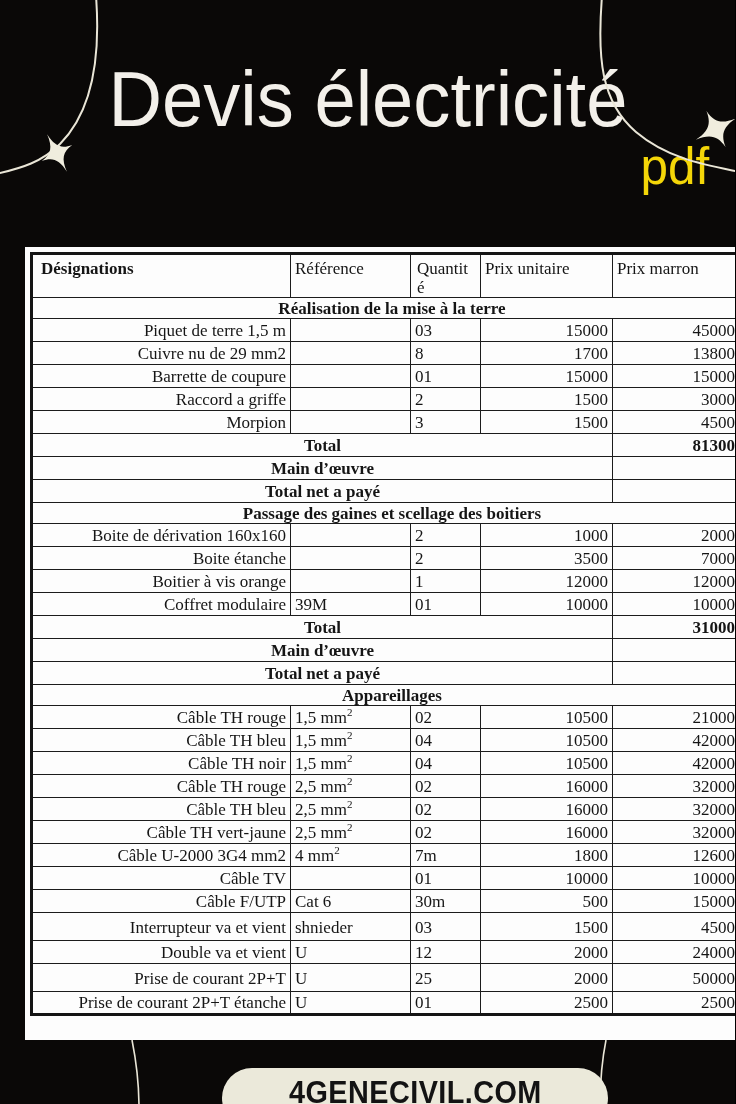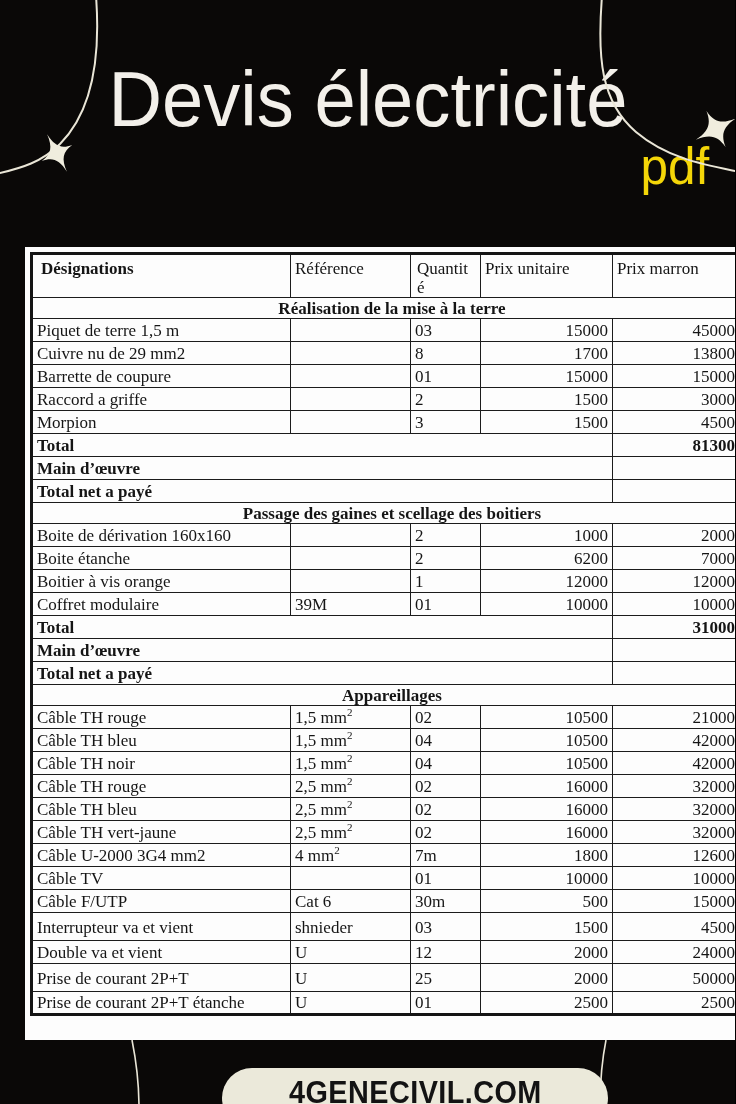--- a/index.html
+++ b/index.html
@@ -43,25 +43,25 @@
     font-weight:400;text-align:left;vertical-align:top;padding-top:4px;
     white-space:normal;overflow-wrap:anywhere;
   }
   .quote th.h-des{font-weight:700;padding-left:8px;}
   .quote th.h-qty{padding:4px 8px 0 6px;}
   .quote tbody tr{height:23px;}
   .quote tr.section-row{height:21px;}
   .quote tr.section-row td{text-align:center;font-weight:700;padding-left:16px;}
   .quote tr.tall{height:28px;margin-top:34px;}
   .quote tr.tall td{vertical-align:bottom;padding-bottom:3px;}
-  .c-des{text-align:left;padding-left:8px;}
+  .c-des{text-align:right;padding-left:8px;}
   .c-ref,.c-qty{text-align:left;}
   .c-pu{text-align:right;padding-right:10px;}
   .c-pt{text-align:right;padding-right:7px;}
-  .sum-label{text-align:left;font-weight:700;padding-right:8px;}
+  .sum-label{text-align:center;font-weight:700;padding-right:8px;}
   .sum-value{text-align:right;font-weight:700;padding-right:7px;}
   .quote sup{font-size:11px;line-height:0;}
   
   .footer-pill{
     position:absolute;left:222px;top:1068px;width:386px;height:60px;z-index:5;
     background:#ebe9da;border-radius:30px;
     display:flex;justify-content:center;align-items:flex-start;
   }
   .footer-pill span{
     margin-top:6px;font-size:32px;font-weight:700;color:#131313;
@@ -164,21 +164,21 @@
             <td class="c-des">Boite de dérivation 160x160</td>
             <td class="c-ref"><span></span></td>
             <td class="c-qty">2</td>
             <td class="c-pu">1000</td>
             <td class="c-pt">2000</td>
           </tr>
           <tr>
             <td class="c-des">Boite étanche</td>
             <td class="c-ref"><span></span></td>
             <td class="c-qty">2</td>
-            <td class="c-pu">6200</td>
+            <td class="c-pu">3500</td>
             <td class="c-pt">7000</td>
           </tr>
           <tr>
             <td class="c-des">Boitier à vis orange</td>
             <td class="c-ref"><span></span></td>
             <td class="c-qty">1</td>
             <td class="c-pu">12000</td>
             <td class="c-pt">12000</td>
           </tr>
           <tr>

